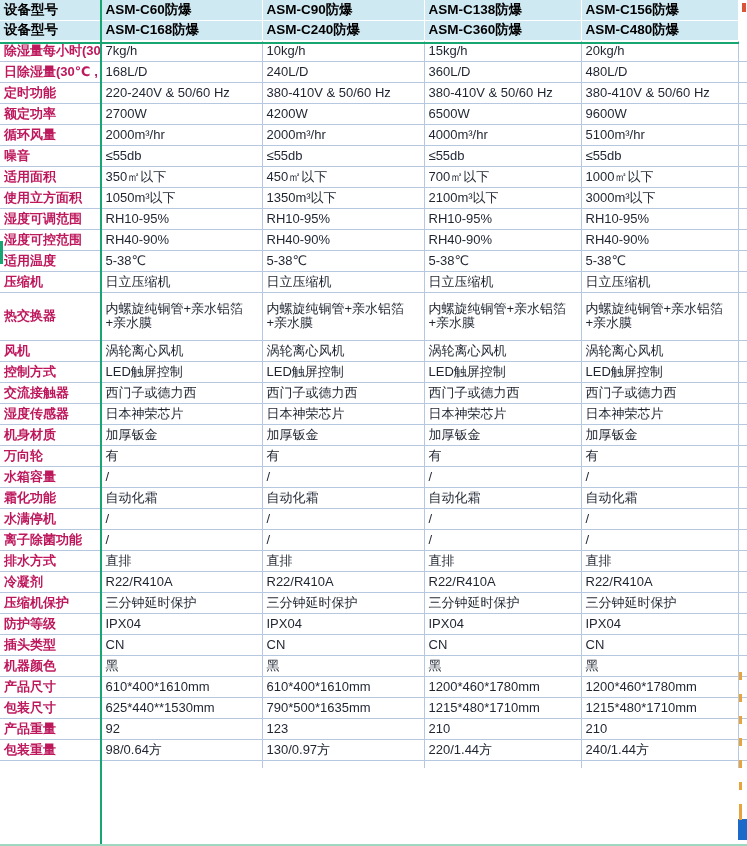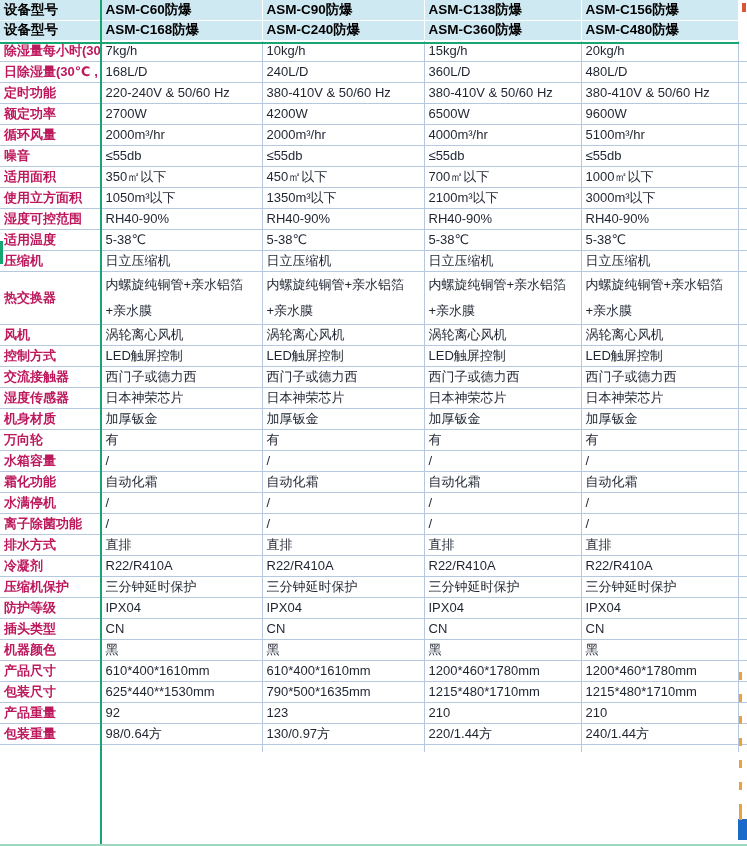--- a/index.html
+++ b/index.html
@@ -20,21 +20,21 @@
     background:#ffffff;color:#be185d;font-weight:bold;font-size:13px;text-align:left;
     height:21px;padding:0 0 0 4px;border-right:1px solid #b6c7e0;border-bottom:1px solid #b6c7e0;
     white-space:nowrap;overflow:hidden;vertical-align:middle;
   }
   tbody td{
     background:#ffffff;color:#1e2430;font-size:13px;height:21px;
     padding:0 0 0 4px;border-right:1px solid #b6c7e0;border-bottom:1px solid #b6c7e0;
     white-space:nowrap;overflow:hidden;vertical-align:middle;
   }
   tbody tr.tall th, tbody tr.tall td{height:48px;}
-  tbody tr.tall td{white-space:normal;line-height:26px;}
+  tbody tr.tall td{white-space:normal;line-height:14px;}
   tbody td.sliver{padding:0;border-right:none;}
   tbody tr.partial th, tbody tr.partial td{height:8px;border-bottom:none;}
   
   .teal-vline{position:absolute;left:100px;top:0;width:2px;height:846px;background:#17a672;z-index:5;}
   .teal-hline{position:absolute;left:0;top:42px;width:739px;height:2px;background:#17a672;z-index:5;}
   .teal-bottom{position:absolute;left:0;top:844px;width:747px;height:2px;background:#9fd8c0;z-index:5;}
   .green-tick{position:absolute;left:0;top:241px;width:3px;height:23px;background:#17a672;z-index:6;}
   .selection-rect{position:absolute;left:738px;top:819px;width:9px;height:21px;background:#1b6ac9;z-index:6;}
   .red-mark{position:absolute;left:742px;top:3px;width:4px;height:9px;background:#d9553a;z-index:6;}
   .frag{position:absolute;left:739px;width:3px;height:8px;background:#e8a33d;z-index:6;}
@@ -130,20 +130,28 @@
         </tr>
         <tr>
           <th>使用立方面积</th>
           <td>1050m³以下</td>
           <td>1350m³以下</td>
           <td>2100m³以下</td>
           <td>3000m³以下</td>
           <td class="sliver"></td>
         </tr>
         <tr>
+          <th>湿度可调范围</th>
+          <td>RH10-95%</td>
+          <td>RH10-95%</td>
+          <td>RH10-95%</td>
+          <td>RH10-95%</td>
+          <td class="sliver"></td>
+        </tr>
+        <tr>
           <th>湿度可控范围</th>
           <td>RH40-90%</td>
           <td>RH40-90%</td>
           <td>RH40-90%</td>
           <td>RH40-90%</td>
           <td class="sliver"></td>
         </tr>
         <tr>
           <th>适用温度</th>
           <td>5-38℃</td>

